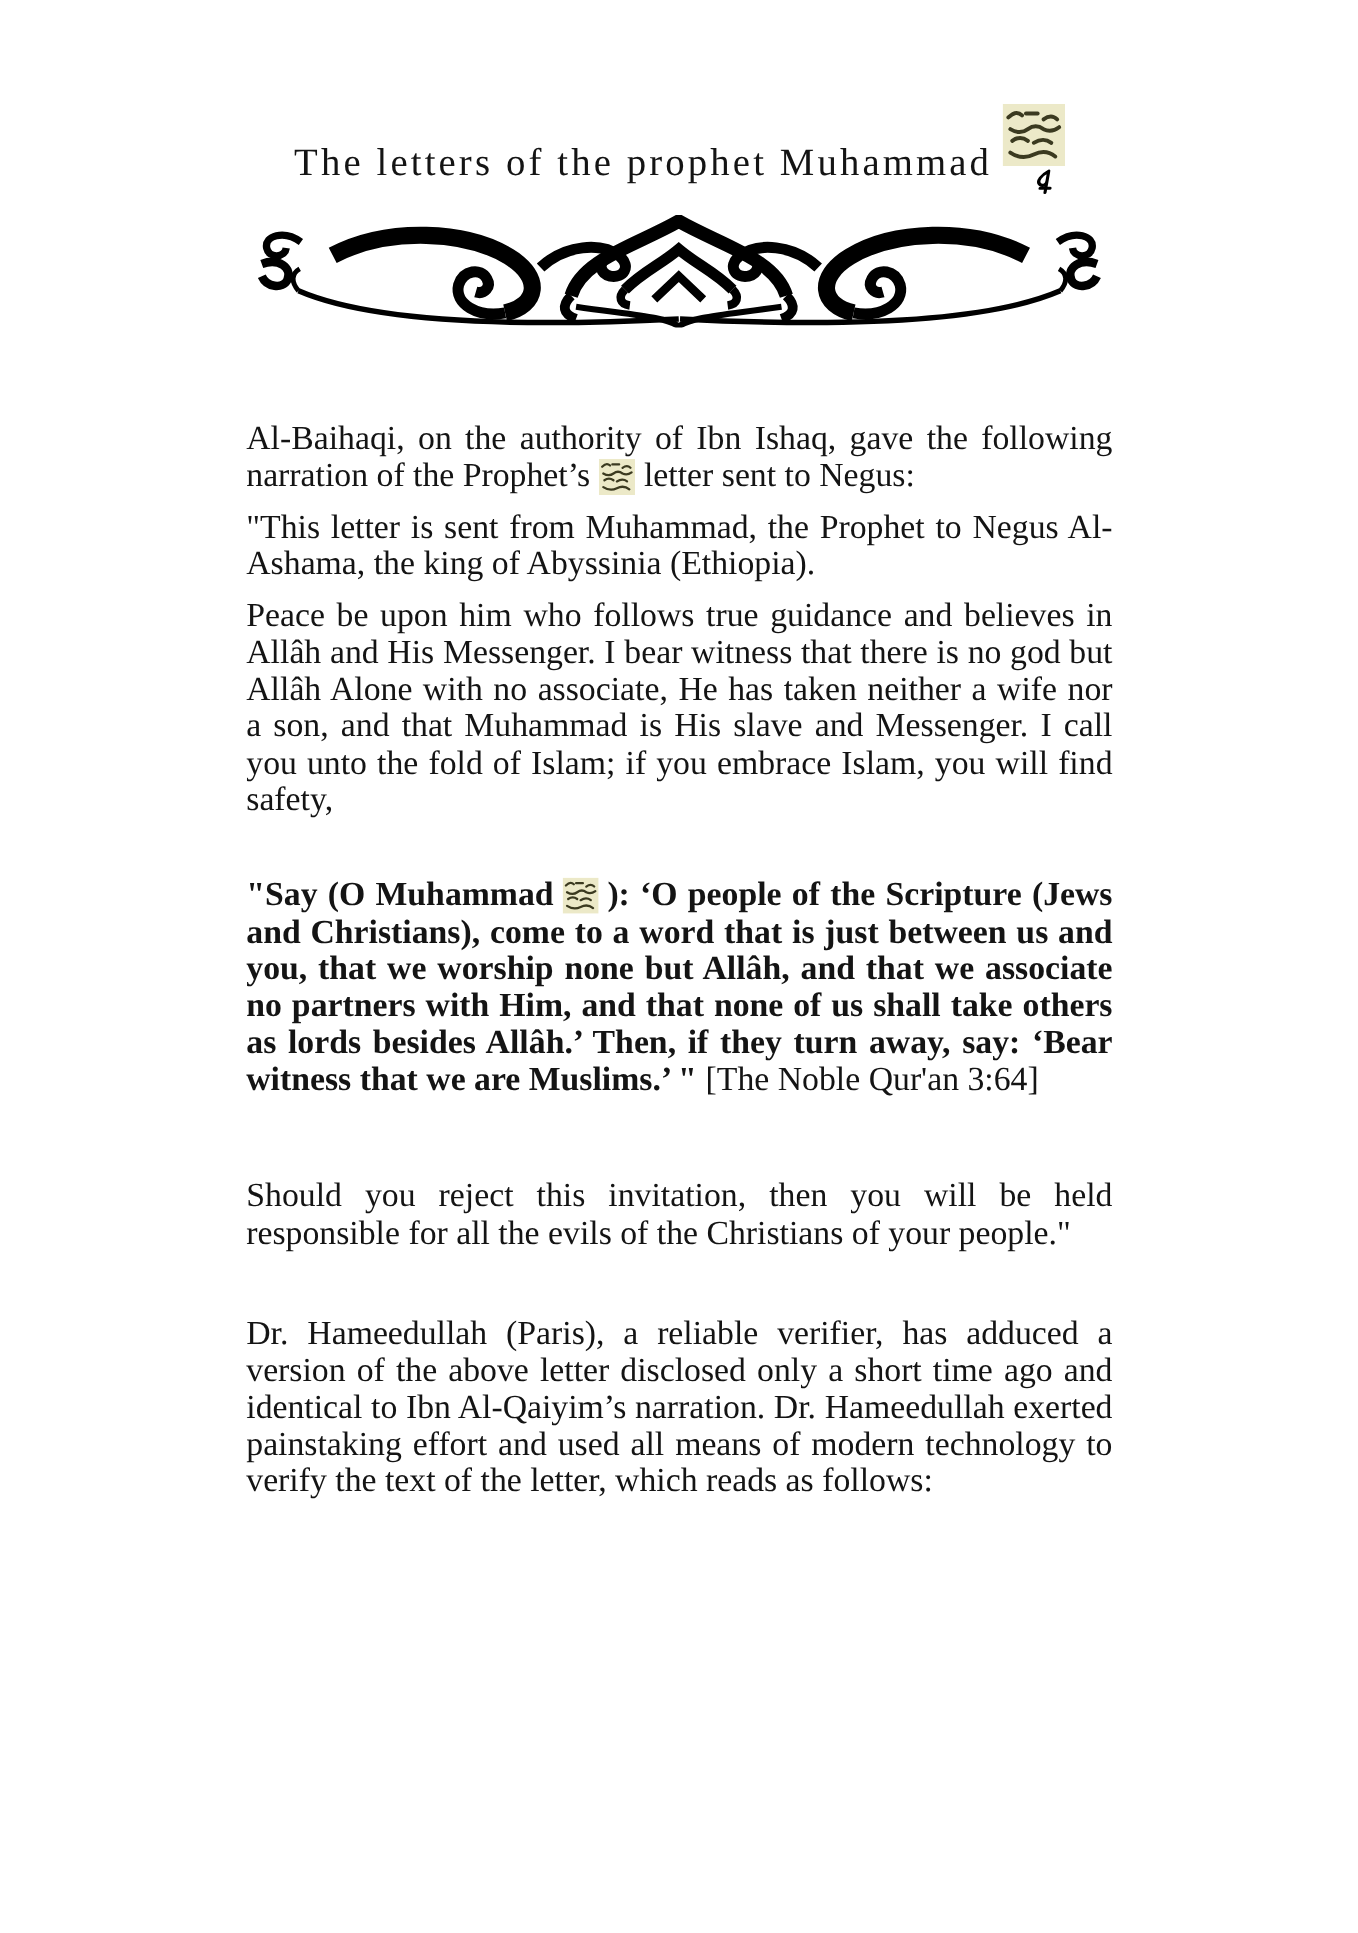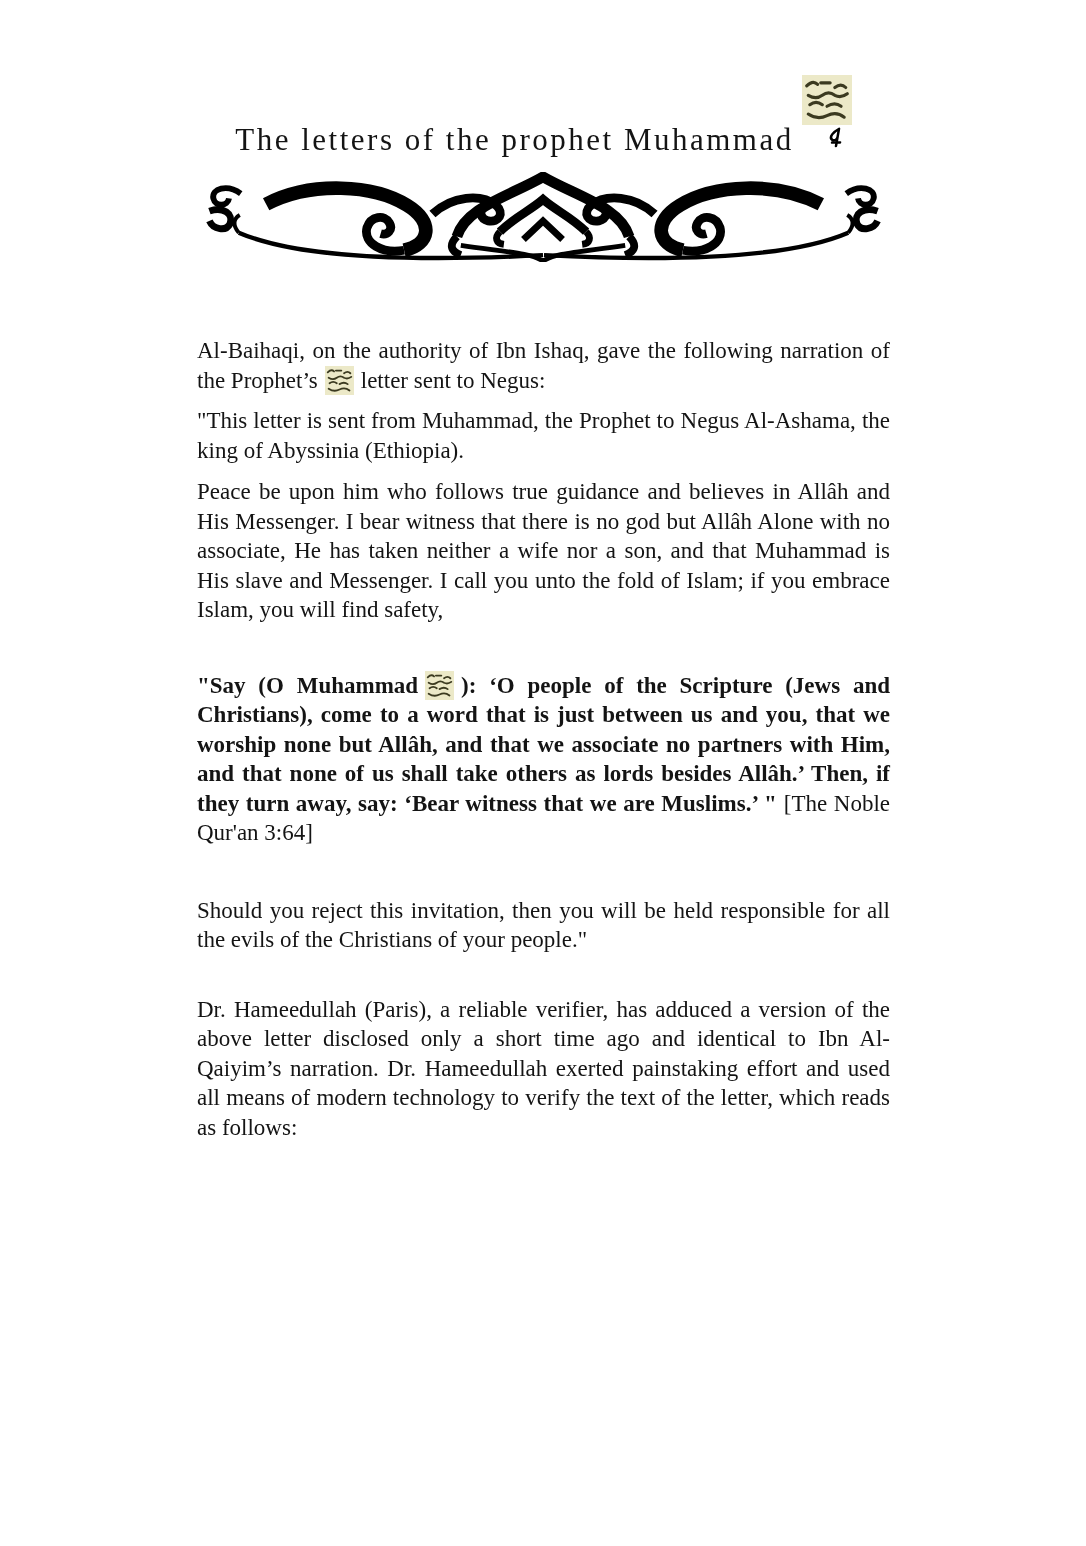--- a/index.html
+++ b/index.html
@@ -17,21 +17,21 @@
     position: absolute;
     left: 197px;
     top: 0;
     width: 693px;
   }
   
   .title-row {
     padding-top: 100px;
     display: flex;
     justify-content: center;
-    align-items: flex-end;
+    align-items: center;
     gap: 8px;
     height: 60px;
   }
   .doc-title {
     font-size: 31px;
     font-weight: 400;
     letter-spacing: 2.5px;
     white-space: nowrap;
     line-height: 1.3;
     margin: 0;
@@ -48,30 +48,30 @@
   
   .ornament {
     margin-top: 12px;
     width: 693px;
     height: 90px;
     display: block;
   }
   
   .body-text p {
     margin: 0;
-    font-size: 23px;
+    font-size: 27px;
     line-height: 29.5px;
     text-align: justify;
   }
   p.para-1 { margin-top: 74px; }
   p.para-2 { margin-top: 11px; }
   p.para-3 { margin-top: 12px; }
   p.quran-quote { margin-top: 46px; font-weight: 700; }
-  p.para-5 { margin-top: 48px; }
-  p.para-6 { margin-top: 40px; }
+  p.para-5 { margin-top: 64px; }
+  p.para-6 { margin-top: 51px; }
   .quote-reference { font-weight: 400; margin-left: 7px; }
   .pbuh-inline {
     display: inline-block;
     width: 29px;
     height: 29px;
     vertical-align: -7px;
     margin: 0 7px 0 7px;
   }
   .hidden-defs { position: absolute; width: 0; height: 0; overflow: hidden; }
 </style>

